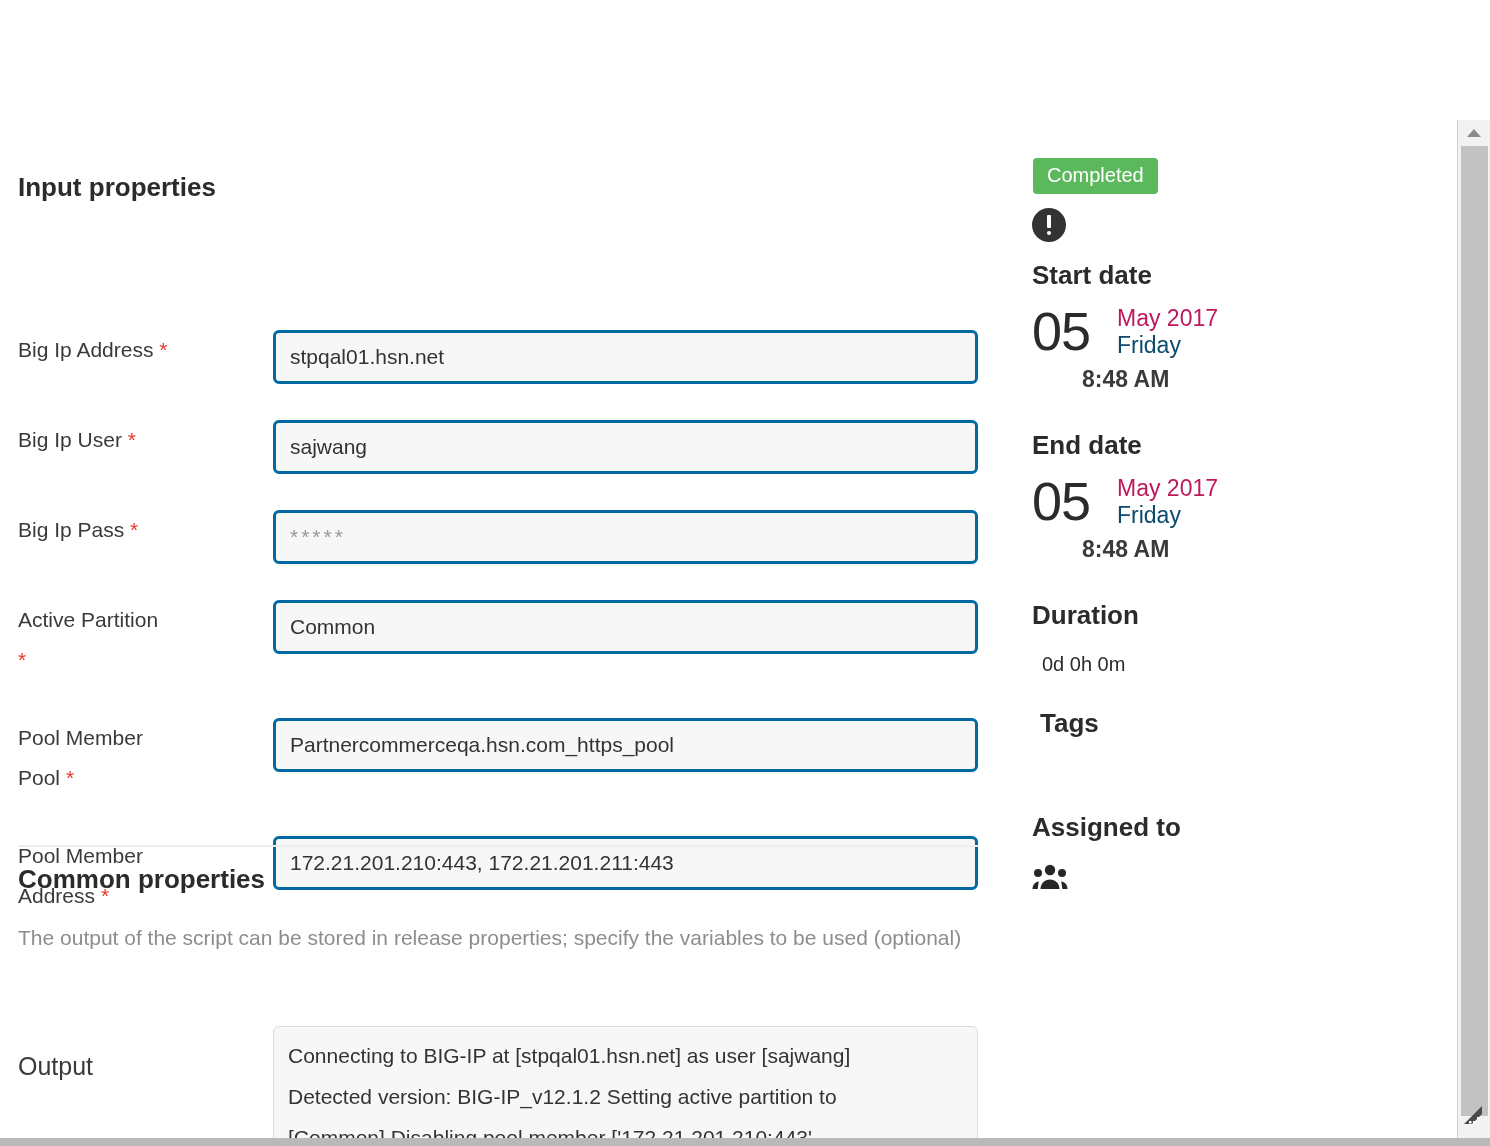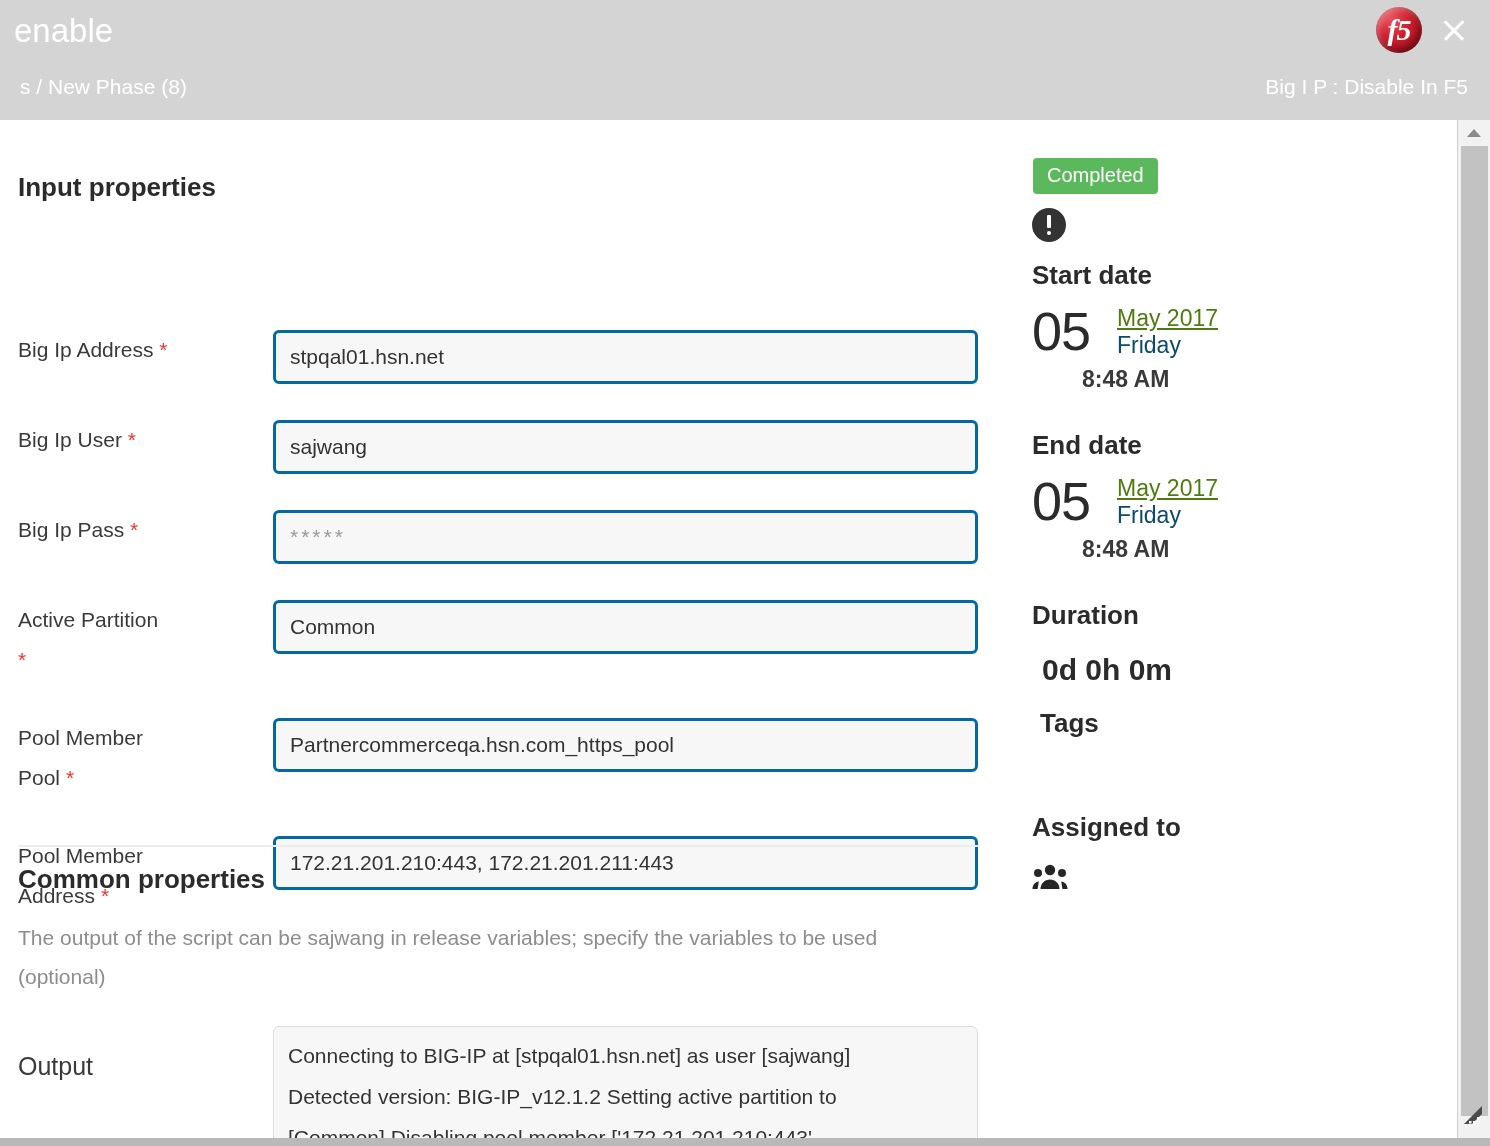--- a/index.html
+++ b/index.html
@@ -286,24 +286,23 @@
     line-height: 58px;
     letter-spacing: -1px;
   }
   .date-right {
     position: absolute;
     left: 85px;
     top: 3px;
   }
   .date-monthyear {
     font-size: 23px;
-    color: #4d7c0f;
+    color: #be185d;
     line-height: 27px;
     white-space: nowrap;
-    text-decoration: underline;
   }
   .date-weekday {
     font-size: 23px;
     color: #0c4a6e;
     line-height: 27px;
     white-space: nowrap;
   }
   .date-time {
     position: absolute;
     left: 50px;
@@ -311,22 +310,22 @@
     font-size: 23px;
     color: #3a3a3a;
     line-height: 28px;
     white-space: nowrap;
     font-weight: bold;
   }
   #duration-value {
     position: absolute;
     left: 42px;
     top: 533px;
-    font-size: 30px;
-    font-weight: bold;
+    font-size: 20px;
+    font-weight: normal;
     color: #2b2b2b;
     white-space: nowrap;
   }
   .users-icon {
     position: absolute;
     left: 32px;
     top: 742px;
     width: 36px;
     height: 30px;
   }
@@ -381,29 +380,20 @@
     width: 1490px;
     height: 8px;
     background: #b9b9b9;
   }
 </style>
 </head>
 <body>
 
 <div id="app">
 
-  <div class="header">
-    <div class="header-title">enable</div>
-    <div class="header-breadcrumb">s / New Phase (8)</div>
-    <div class="header-subtitle">Big I P : Disable In F5</div>
-    <div class="f5-logo">
-      <span>f5</span>
-    </div>
-    <div class="close-btn"></div>
-  </div>
 
   <div class="content">
 
     <div class="left-pane">
 
       <div class="section-title" id="input-properties-title">Input properties</div>
 
       <div class="field-row" style="top:210px">
         <div class="field-label">
           <span>Big Ip Address</span>
@@ -451,21 +441,21 @@
           <br><span>Address</span>
           <span class="req">*</span>
         </div>
         <input class="field-input" style="top: 105px;" type="text" readonly="" value="172.21.201.210:443, 172.21.201.211:443">
       </div>
 
       <div class="divider"></div>
 
       <div class="section-title" id="output-properties-title">Common properties</div>
 
-      <div class="output-help">The output of the script can be sajwang in release variables; specify the variables to be used (optional)</div>
+      <div class="output-help">The output of the script can be stored in release properties; specify the variables to be used (optional)</div>
 
       <div id="output-label">Output</div>
 
       <textarea class="output-box" readonly="" style="">Connecting to BIG-IP at [stpqal01.hsn.net] as user [sajwang]
 Detected version: BIG-IP_v12.1.2 Setting active partition to
 [Common] Disabling pool member ['172.21.201.210:443'</textarea>
     </div>
 
     <div class="right-pane">
 

